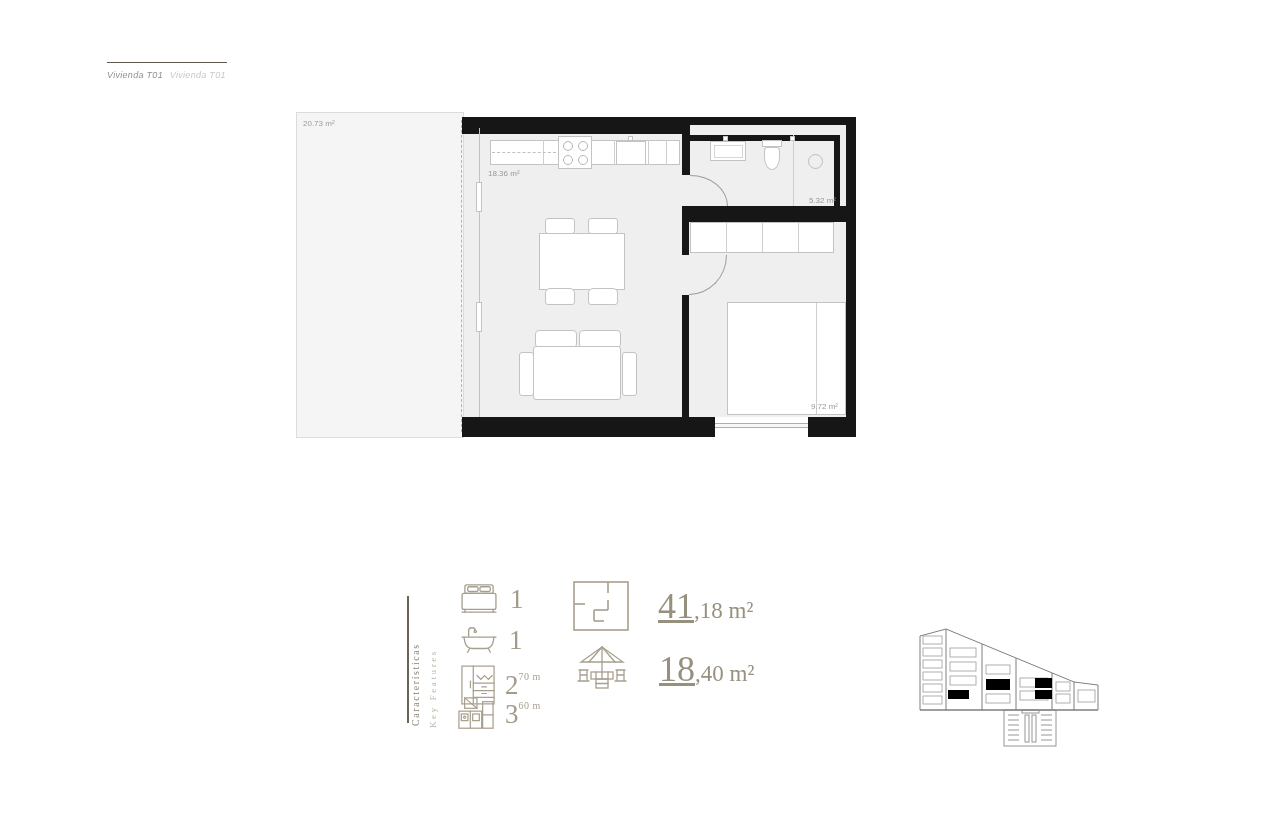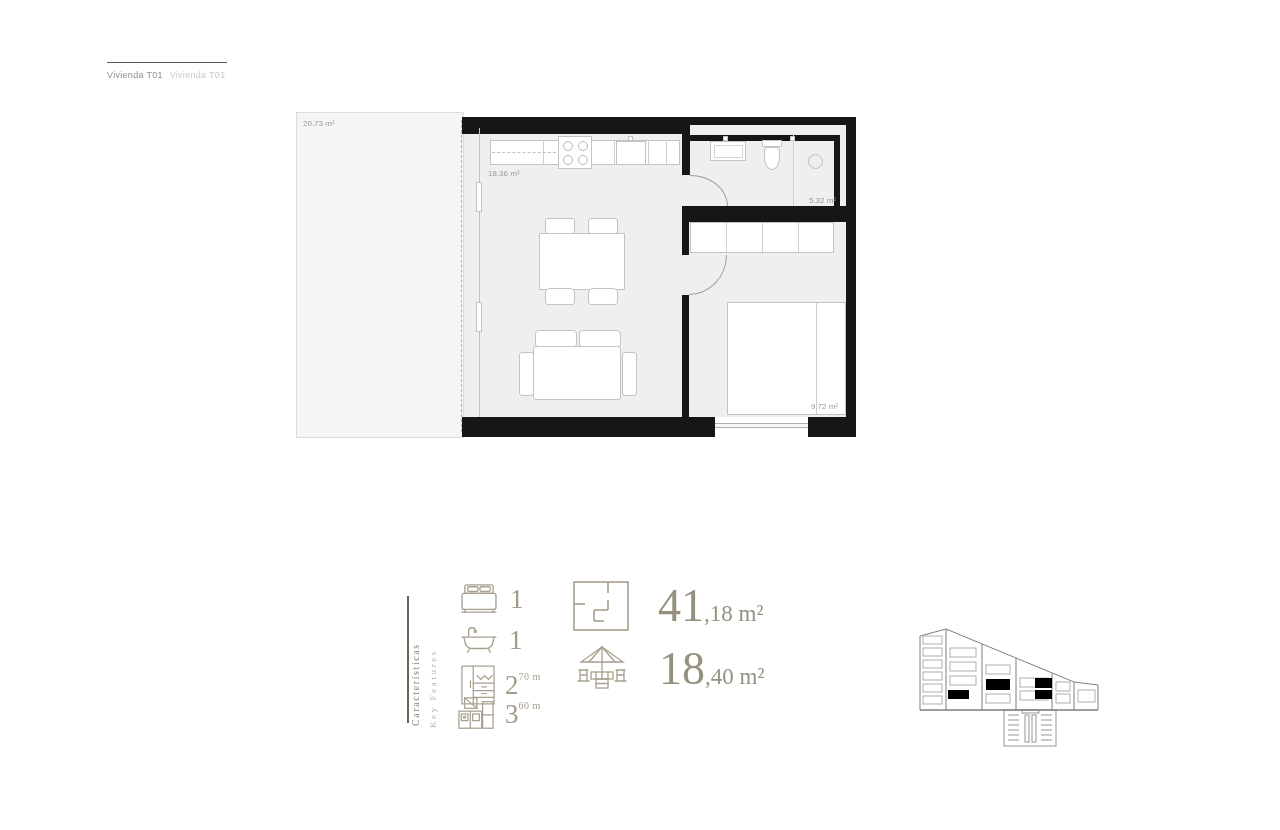--- a/index.html
+++ b/index.html
@@ -1,20 +1,20 @@
 <!DOCTYPE html>
 <html><head>
 <meta charset="utf-8">
 <style>
   html,body{margin:0;padding:0;background:#ffffff;}
   .page{position:relative;width:1280px;height:830px;background:#fff;overflow:hidden;
         font-family:"Liberation Sans",sans-serif;}
   
   .title-rule{position:absolute;left:107px;top:62px;width:120px;height:1px;background:#5e574d;}
-  .title{position:absolute;left:107px;top:70px;font-size:9px;letter-spacing:.3px;}
+  .title{position:absolute;left:107px;top:70px;font-size:9px;font-style:italic;letter-spacing:.3px;}
   .title .t1{color:#8f8f8f;}
   .title .t2{color:#c9c9c9;margin-left:4px;}
   
   .plan{position:absolute;left:296px;top:112px;width:560px;height:326px;}
   .terrace{position:absolute;left:0;top:0;width:168px;height:326px;background:#f5f5f5;border:1px solid #dcdcdc;box-sizing:border-box;}
   .interior{position:absolute;left:168px;top:12px;width:382px;height:293px;background:#efefef;}
   .wall{position:absolute;background:#161616;}
   .furn{position:absolute;background:#ffffff;border:1px solid #c3c3c3;box-sizing:border-box;}
   .fxline{position:absolute;background:#cfcfcf;}
   .lbl{position:absolute;font-size:8px;color:#9a9a9a;white-space:nowrap;}
@@ -26,21 +26,21 @@
   .feat-line{position:absolute;left:407px;top:596px;width:2px;height:127px;background:#6b6355;}
   .vtext{position:absolute;writing-mode:vertical-rl;transform:rotate(180deg);
          font-family:"Liberation Serif",serif;white-space:nowrap;}
   .vt1{left:410px;top:596px;height:130px;font-size:10px;letter-spacing:1.6px;color:#8b8374;}
   .vt2{left:428px;top:598px;height:130px;font-size:9px;letter-spacing:2.6px;color:#bcb4a4;}
   .feat-row{position:absolute;display:flex;align-items:center;}
   .feat-num{font-family:"Liberation Serif",serif;font-size:27px;color:#a39a8a;margin-left:10px;line-height:1;}
   .feat-num sup{font-size:10px;letter-spacing:.5px;vertical-align:14px;color:#aaa191;}
   .area-row{position:absolute;display:flex;align-items:center;color:#96907f;font-family:"Liberation Serif",serif;}
   .nums{display:flex;align-items:baseline;}
-  .num-big{font-size:46px;line-height:1;}
+  .num-big{font-size:36px;line-height:1;text-decoration:underline;}
   .num-small{font-size:23px;}
   .total-label{font-size:21px;letter-spacing:.5px;}
   .total-big{font-size:42px;line-height:1;}
   .total-small{font-size:21px;}
   svg{display:block;}
 </style>
 </head>
 <body>
 
 <div class="page">

